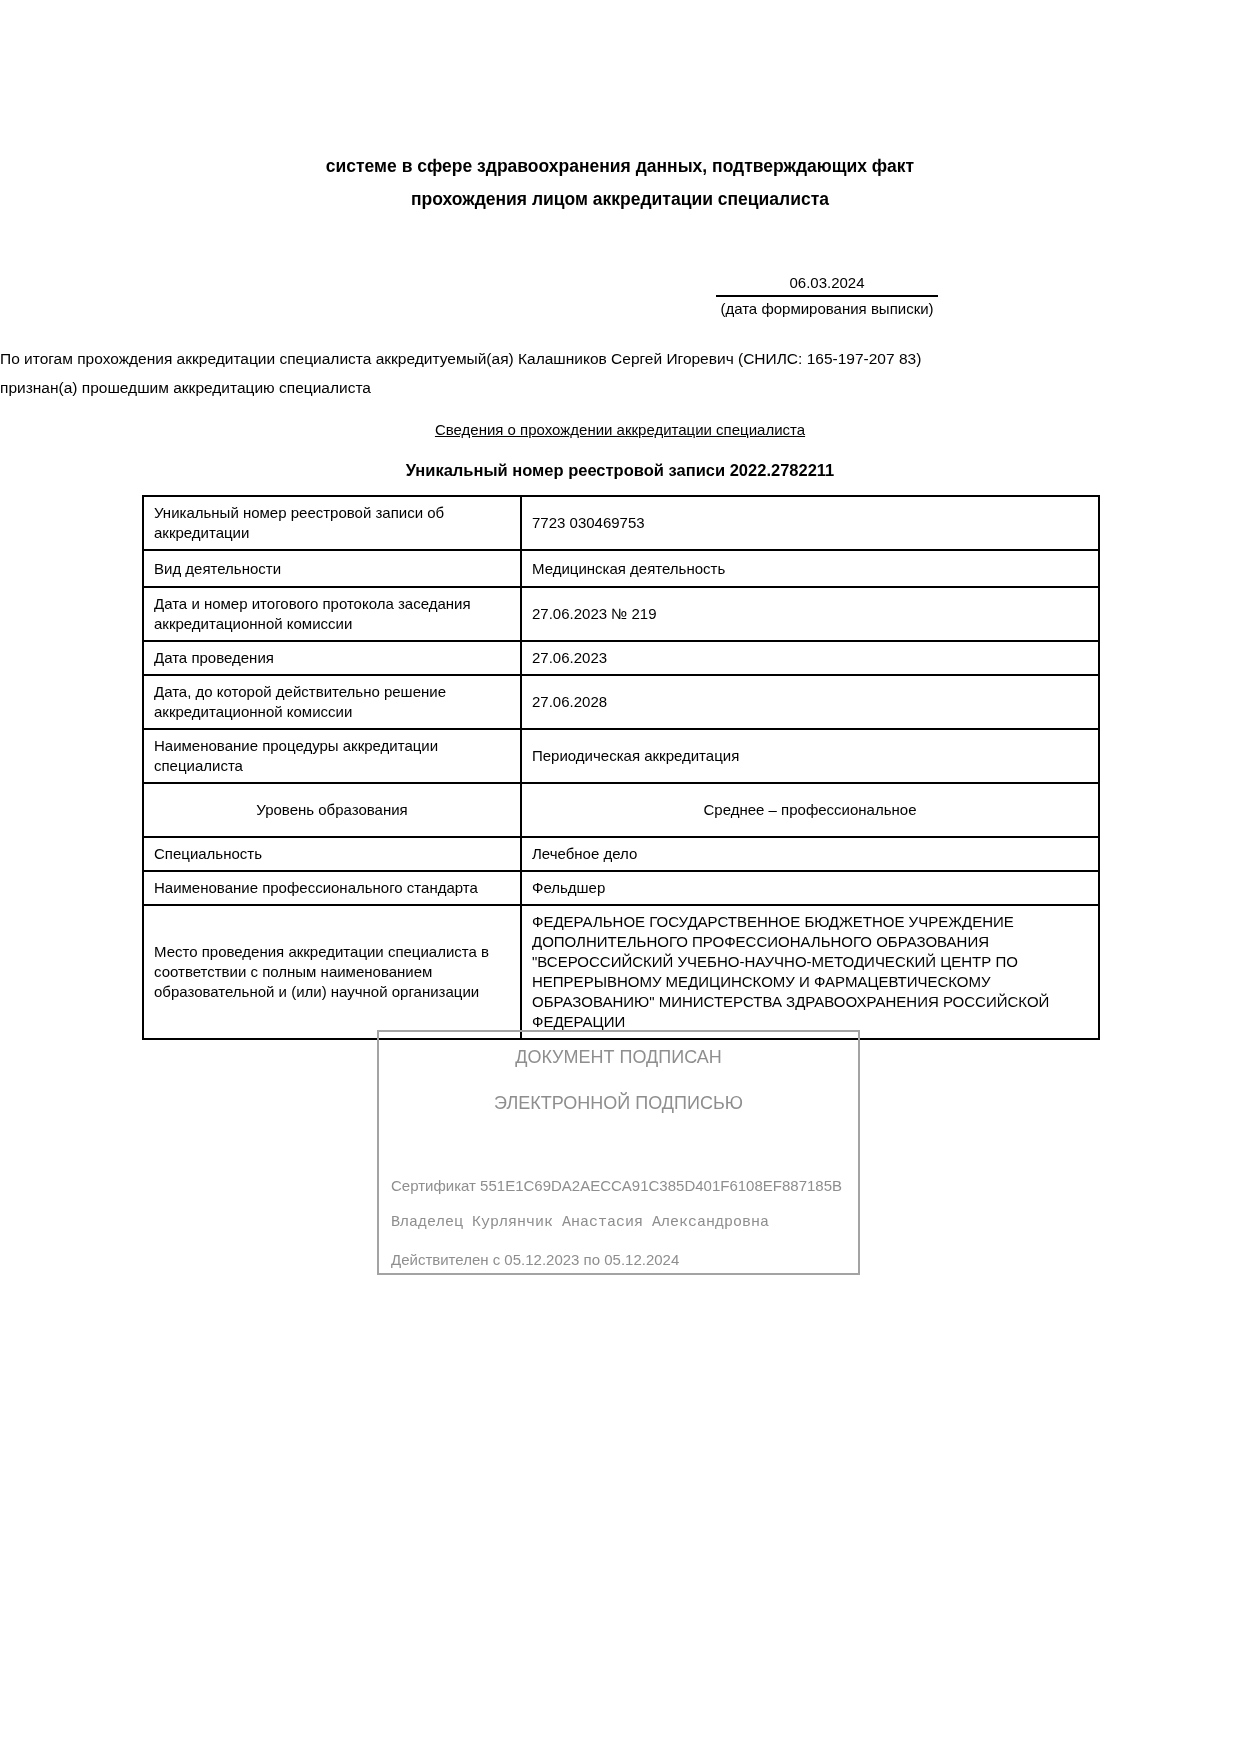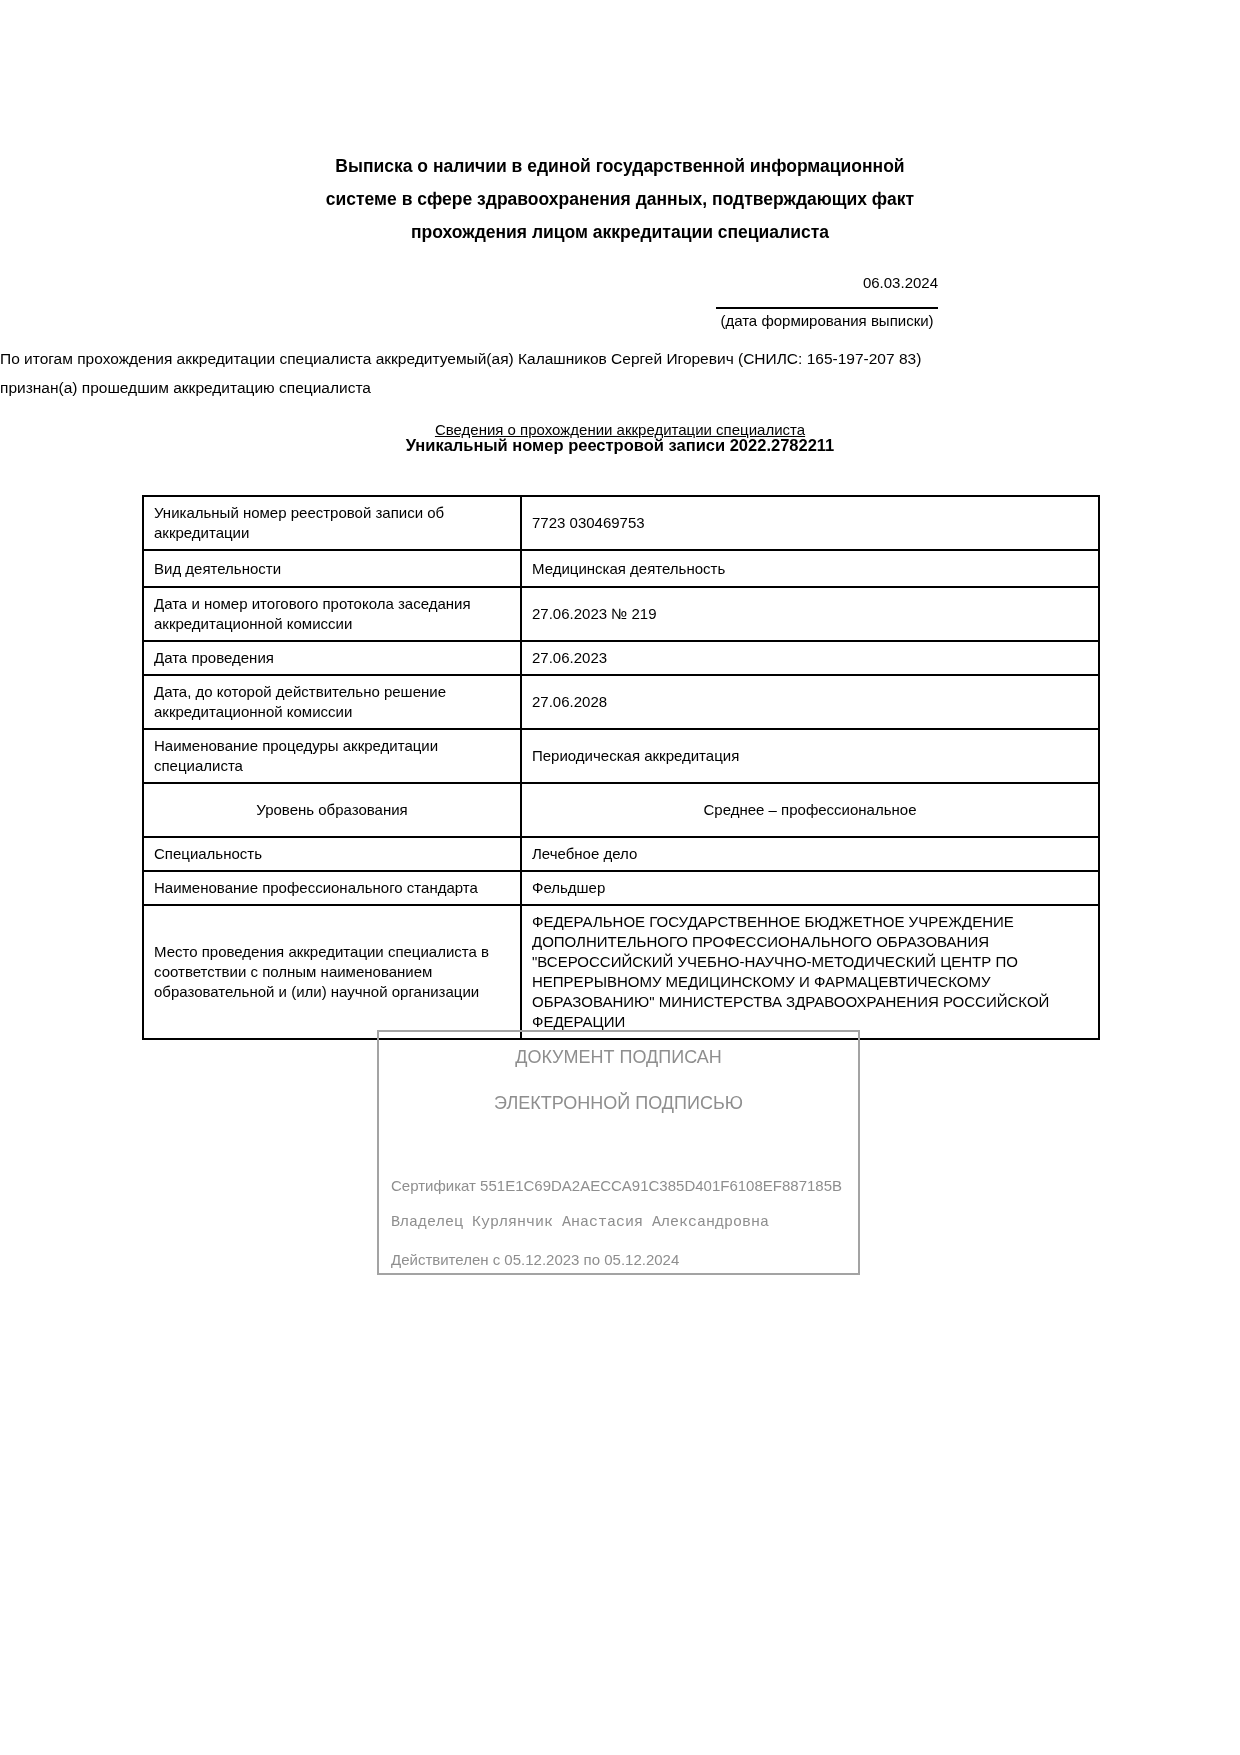--- a/index.html
+++ b/index.html
@@ -34,23 +34,22 @@
     position: absolute;
     top: 272px;
     left: 716px;
     width: 222px;
     text-align: center;
     font-size: 15px;
   }
   .date-value {
     display: block;
     line-height: 21px;
-    padding-bottom: 14px;
+    padding-bottom: 2px;
     border-bottom: 2px solid #000000;
-    text-align: right;
   }
   .date-caption {
     display: block;
     line-height: 21px;
     padding-top: 1px;
   }
 
   
   .intro {
     position: absolute;
@@ -66,21 +65,21 @@
     position: absolute;
     top: 421px;
     left: 0;
     width: 1240px;
     text-align: center;
     font-size: 15px;
     text-decoration: underline;
   }
   .registry-heading {
     position: absolute;
-    top: 436px;
+    top: 461px;
     left: 0;
     width: 1240px;
     text-align: center;
     font-size: 16.5px;
     font-weight: bold;
   }
 
   
   table.acc-table {
     position: absolute;
@@ -143,21 +142,20 @@
   .sig-cert  { top: 144px; }
   .sig-owner { top: 181px; font-family: Liberation Mono, monospace; }
   .sig-valid { top: 218px; }
 </style>
 </head>
 <body>
 
 <div class="page">
 
   <div class="doc-title">
-    <div>Выписка о наличии в единой государственной информационной</div>
     <div>системе в сфере здравоохранения данных, подтверждающих факт</div>
     <div>прохождения лицом аккредитации специалиста</div>
   </div>
 
   <div class="date-block">
     <span class="date-value">06.03.2024</span>
     <span class="date-caption">(дата формирования выписки)</span>
   </div>
 
   <div class="intro">

